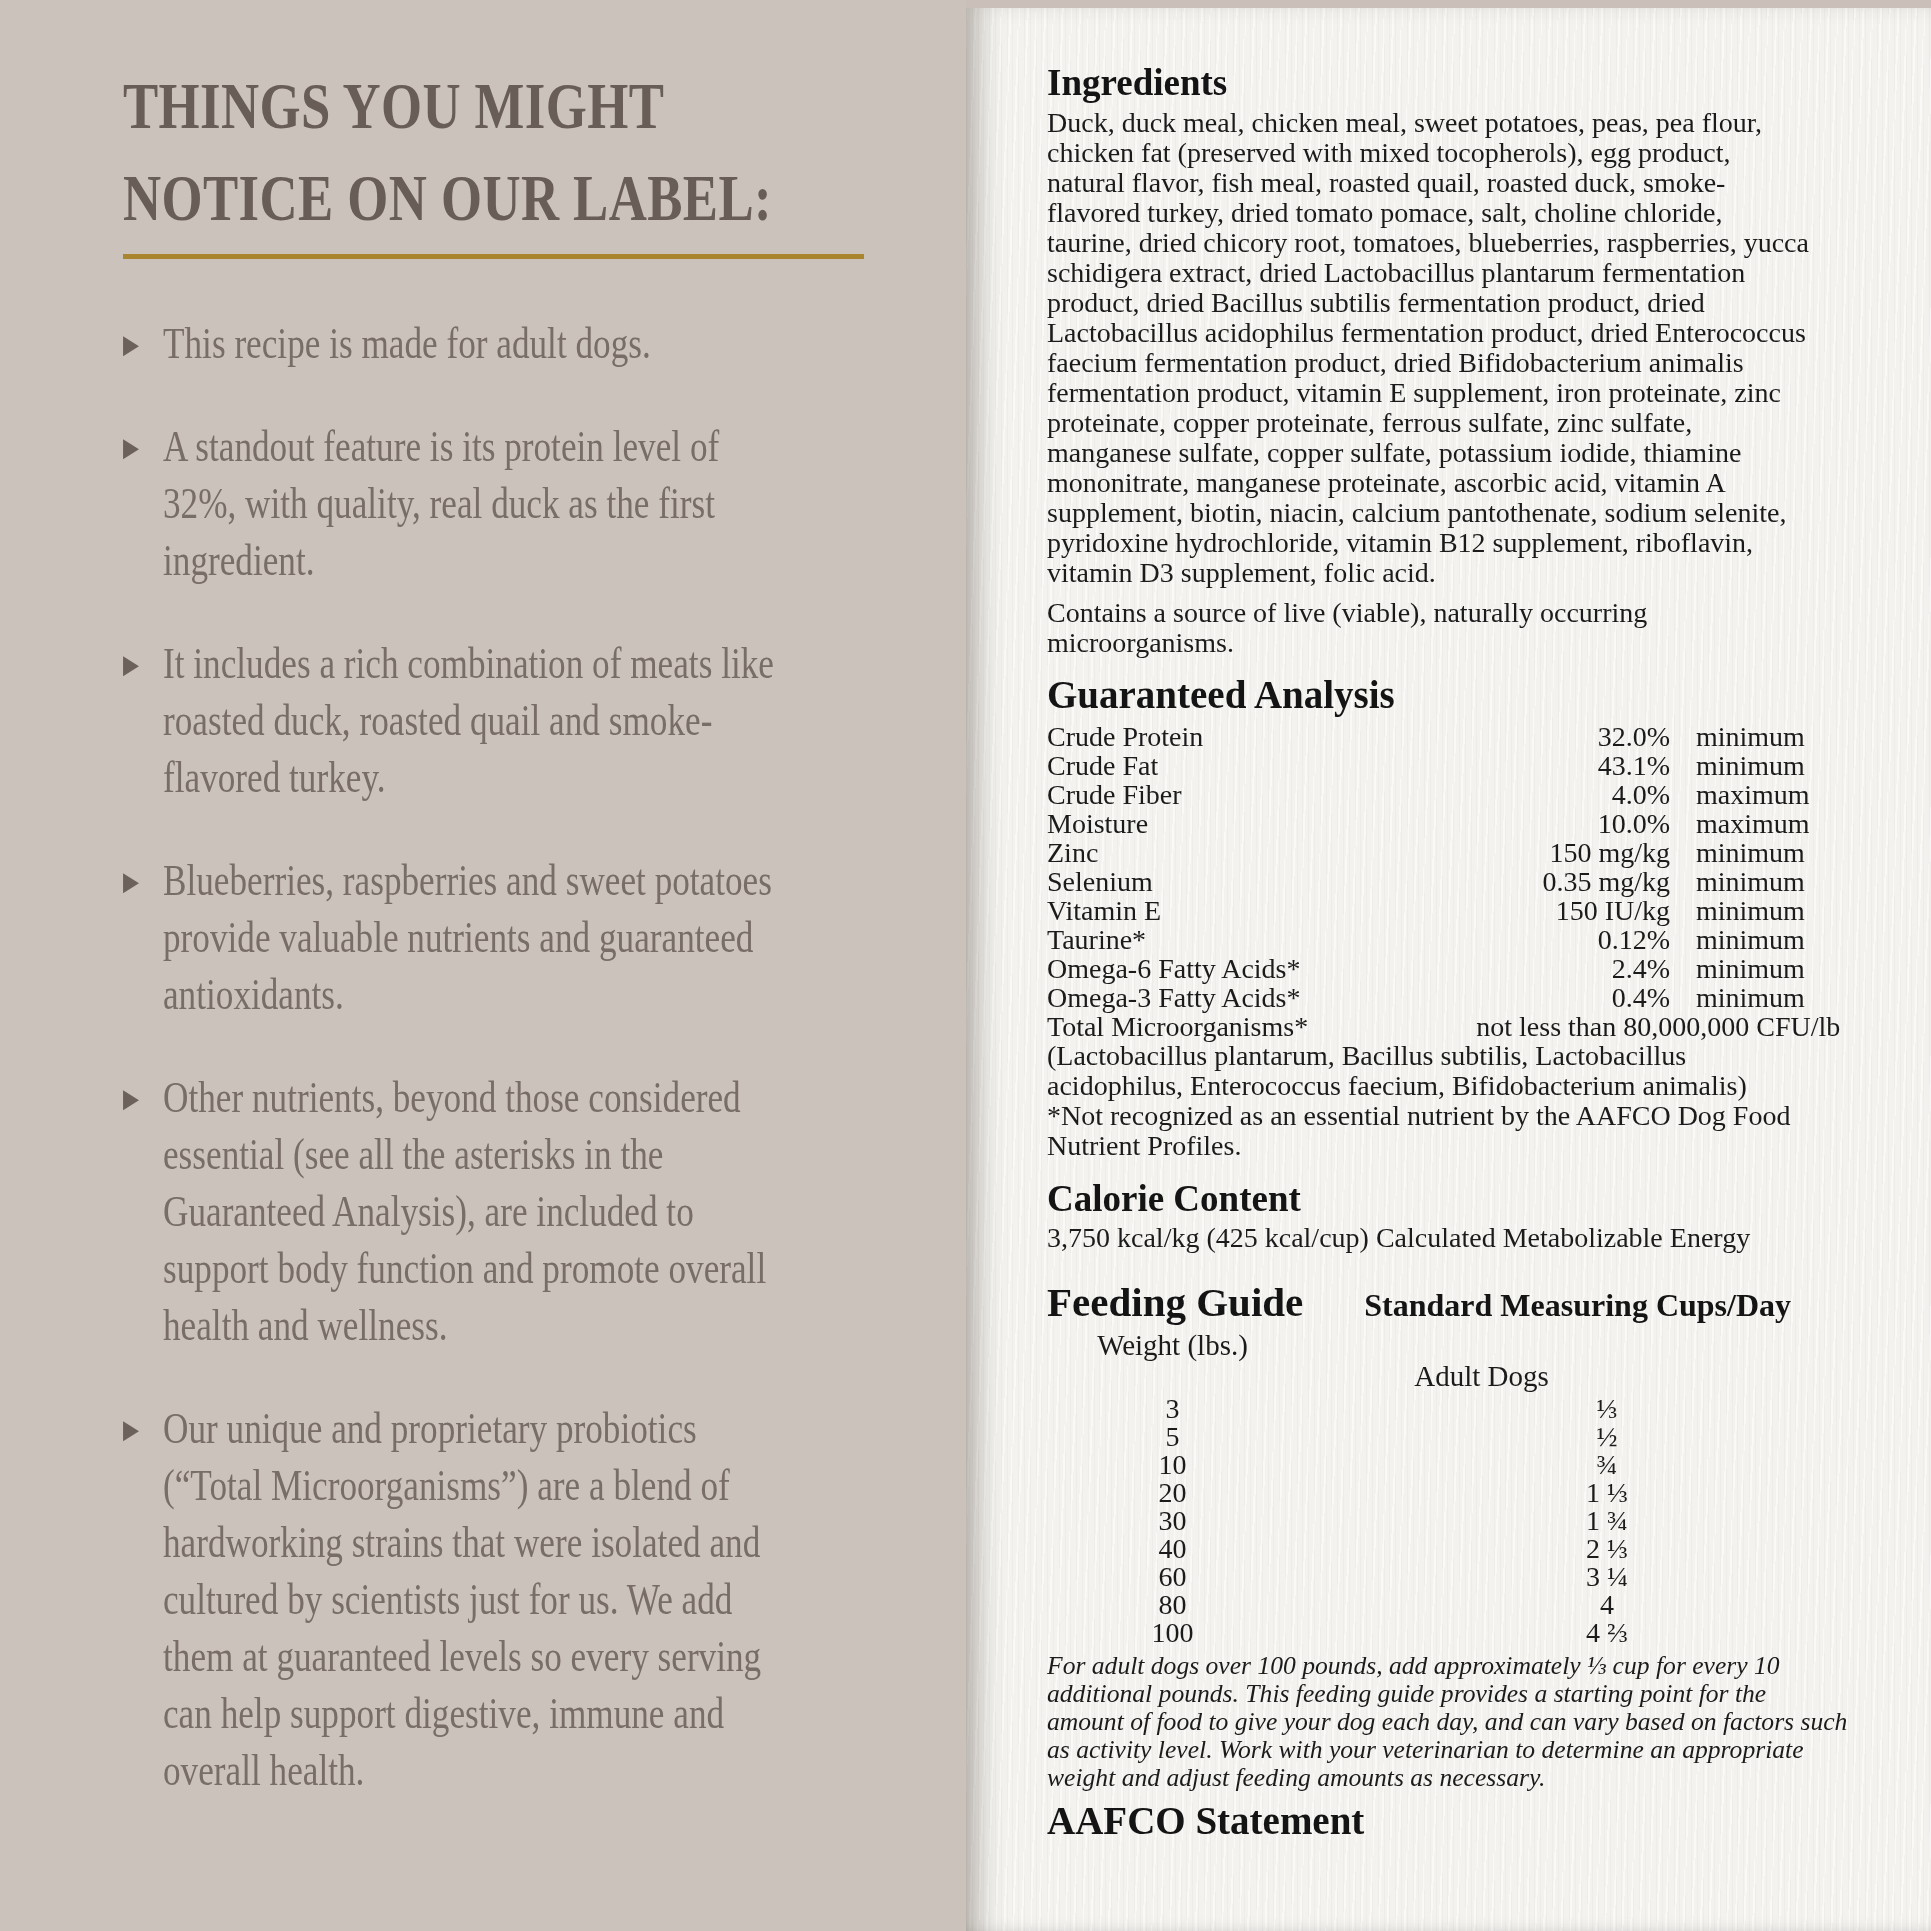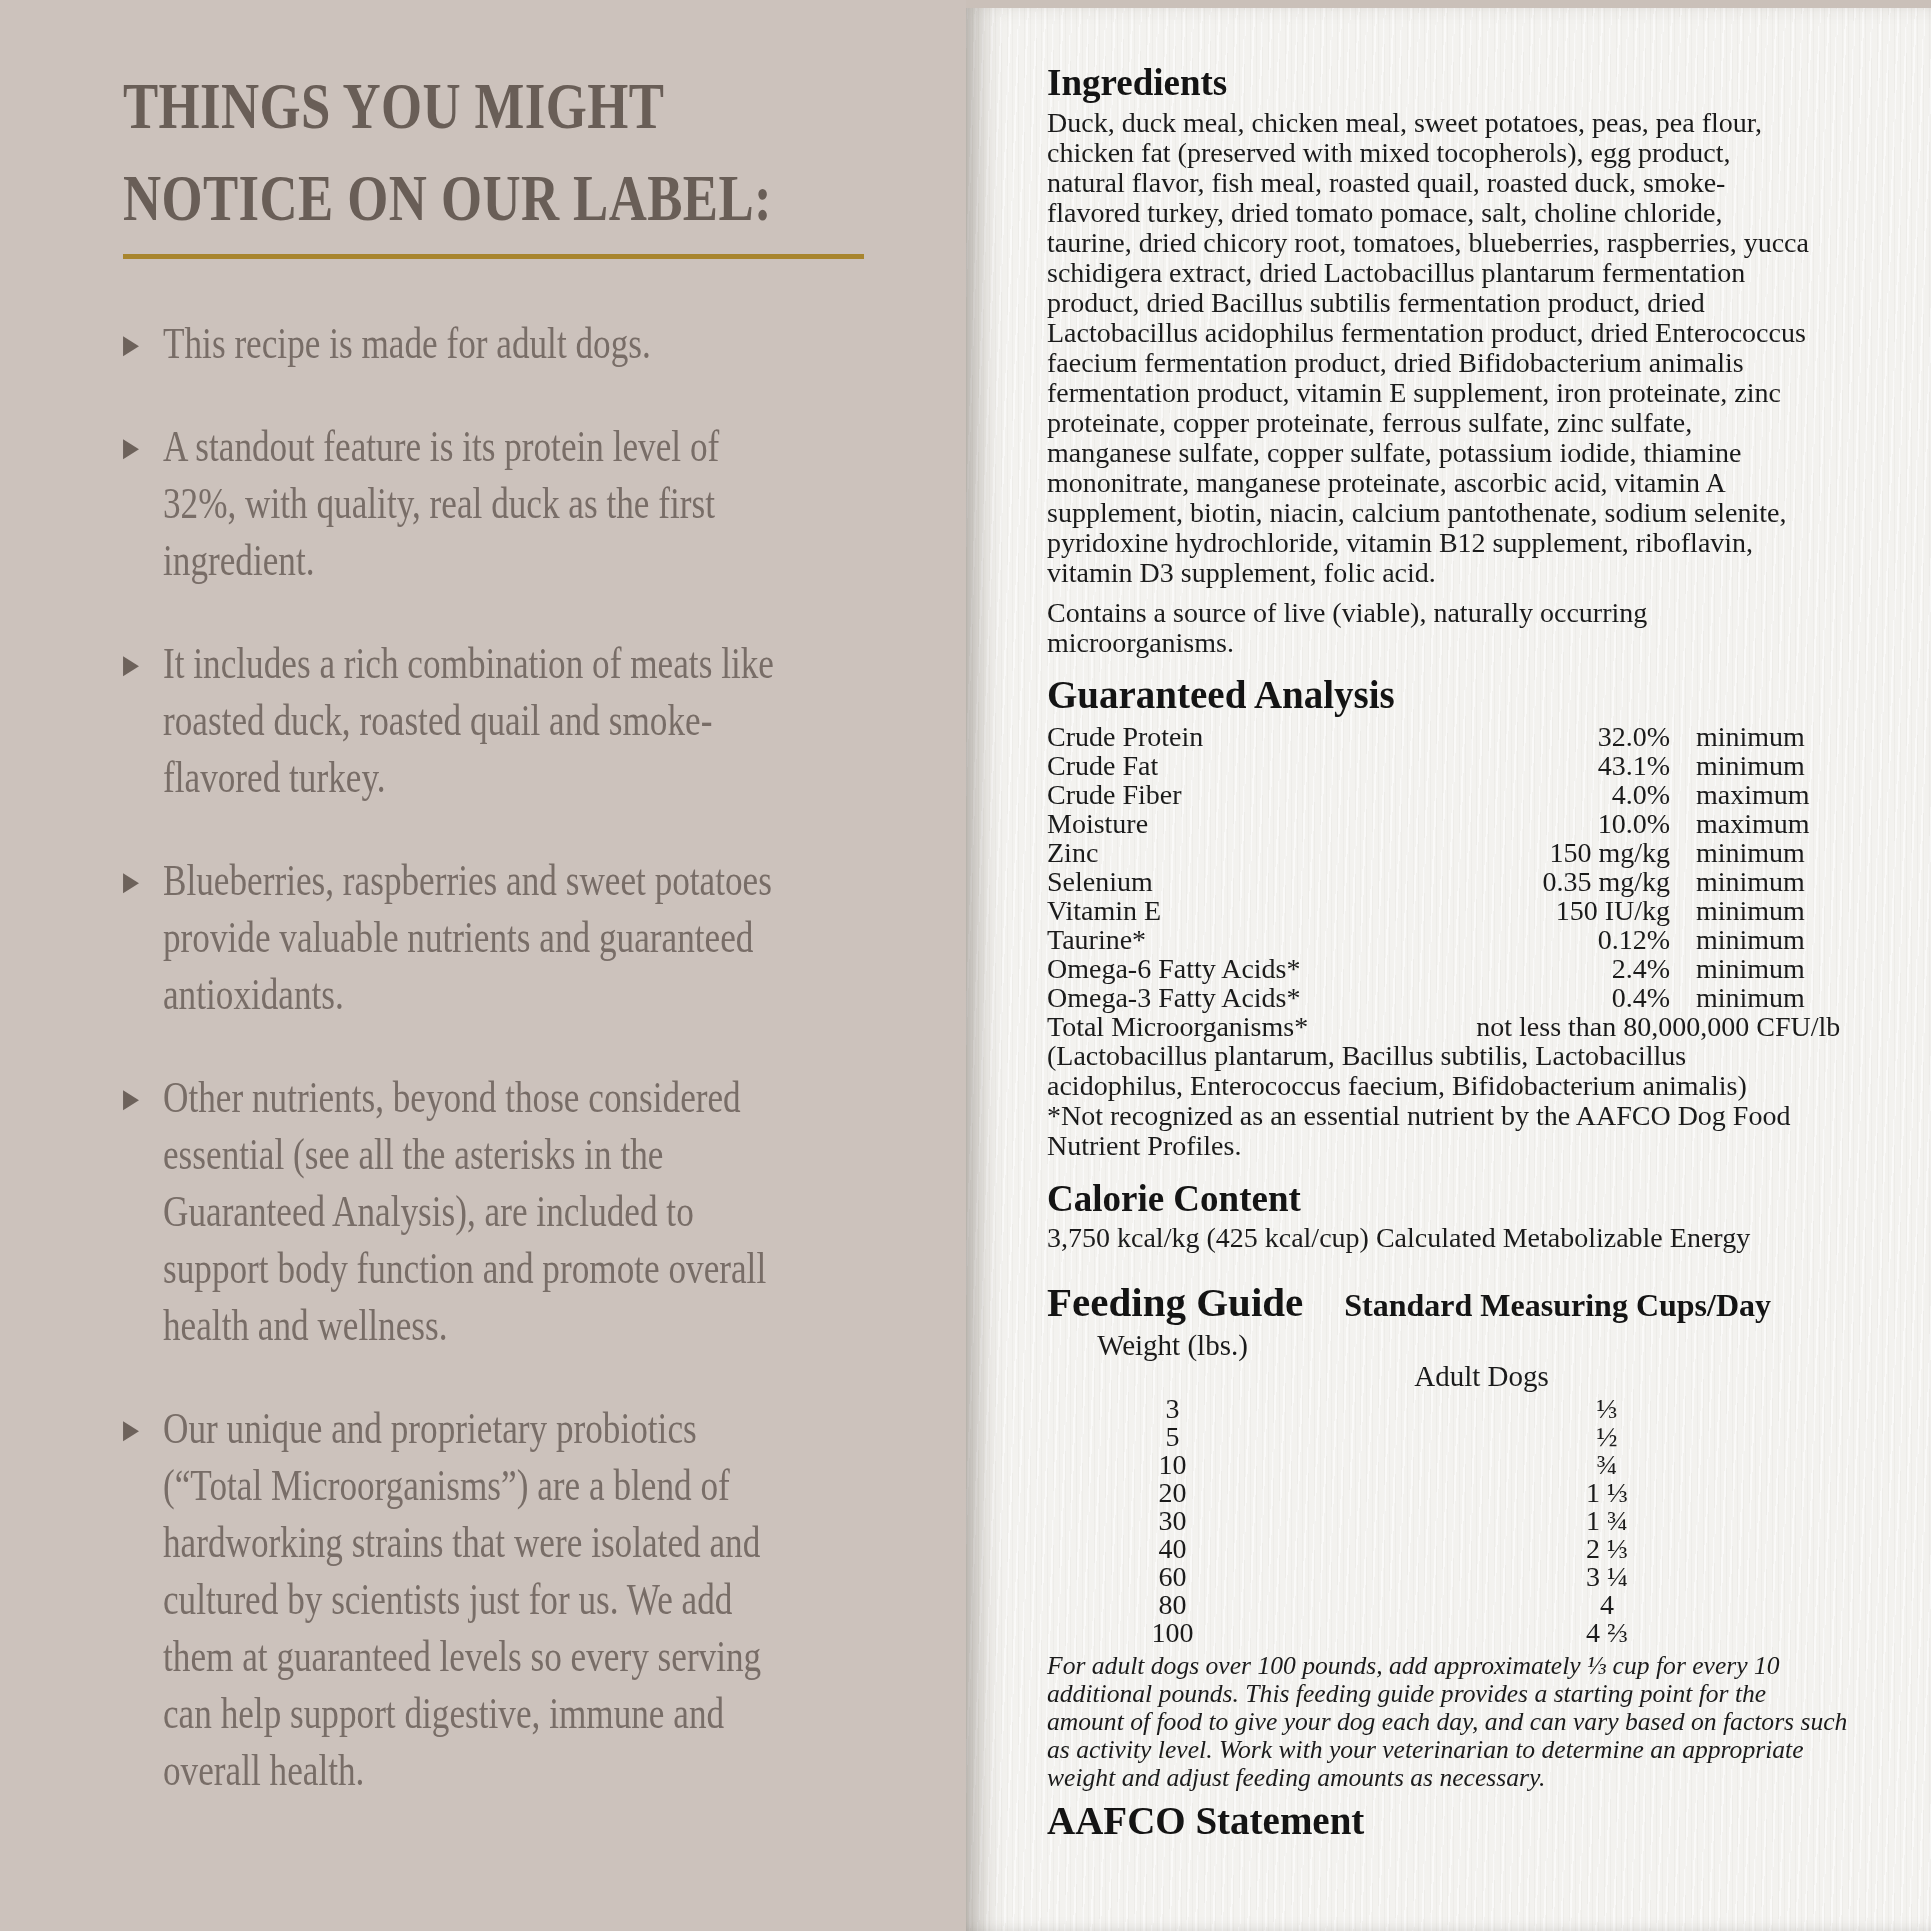--- a/index.html
+++ b/index.html
@@ -46,21 +46,21 @@
   .ing-head{font-size:37px;line-height:42px;margin-bottom:3.9px;}
   .contains-note{margin-top:9.7px !important;}
   .ga-head{font-size:39px;line-height:44px;margin-top:15.4px;margin-bottom:4.8px;}
   .ga-table{width:772px;}
   .ga-row{display:flex;font-size:28px;line-height:29px;}
   .ga-label{flex:1;}
   .ga-value{width:222px;text-align:right;}
   .ga-qual{width:123px;margin-left:26px;}
   .ga-total-value{flex:1;text-align:right;margin-right:7.7px;}
   .cc-head{font-size:37px;line-height:42px;margin-top:17.4px;margin-bottom:2.9px;}
-  .fg-header{display:flex;align-items:baseline;gap:41px;margin-top:27px;margin-bottom:5.8px;}
+  .fg-header{display:flex;align-items:baseline;gap:61px;margin-top:27px;margin-bottom:5.8px;}
   .fg-title{font-size:41px;line-height:44px;}
   .fg-sub{font-size:32px;line-height:35px;}
   .fg-table{width:772px;}
   .fg-row{display:flex;font-size:28px;line-height:28px;}
   .fg-row.hdr{font-size:29px;line-height:31px;margin-bottom:2.9px;flex-direction:column;}
   .fg-c1{width:251px;text-align:center;}
   .fg-c2{flex:1;text-align:center;padding-left:97px;}
   .footnote{
     font-style:italic;font-size:25.6px !important;line-height:28px !important;
     margin-top:4.8px !important;width:801px;

